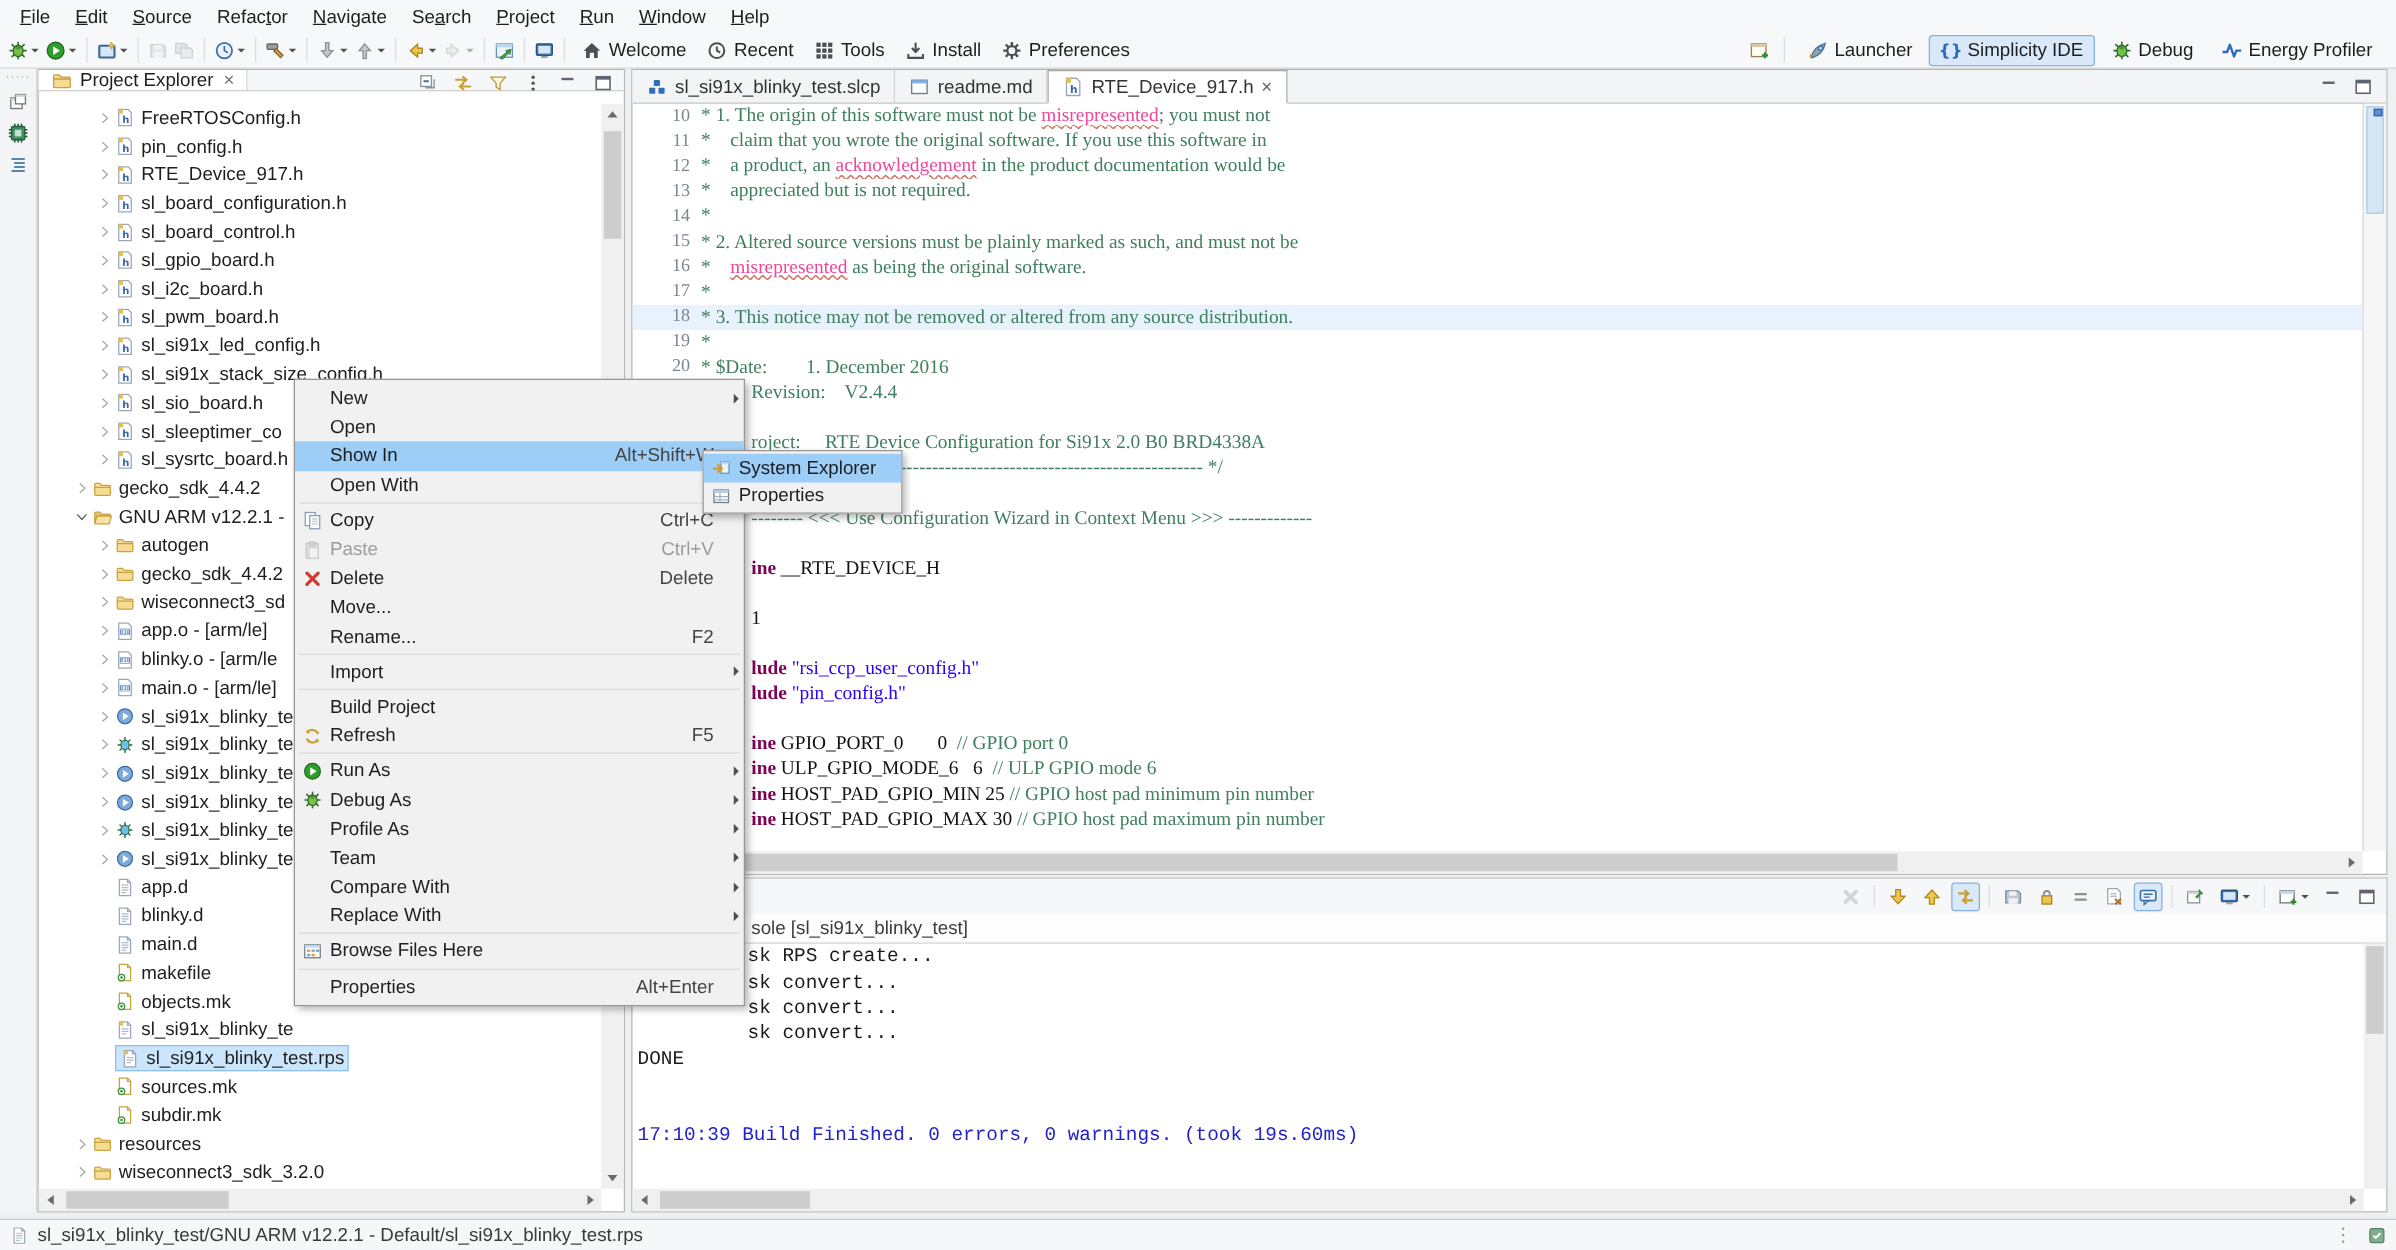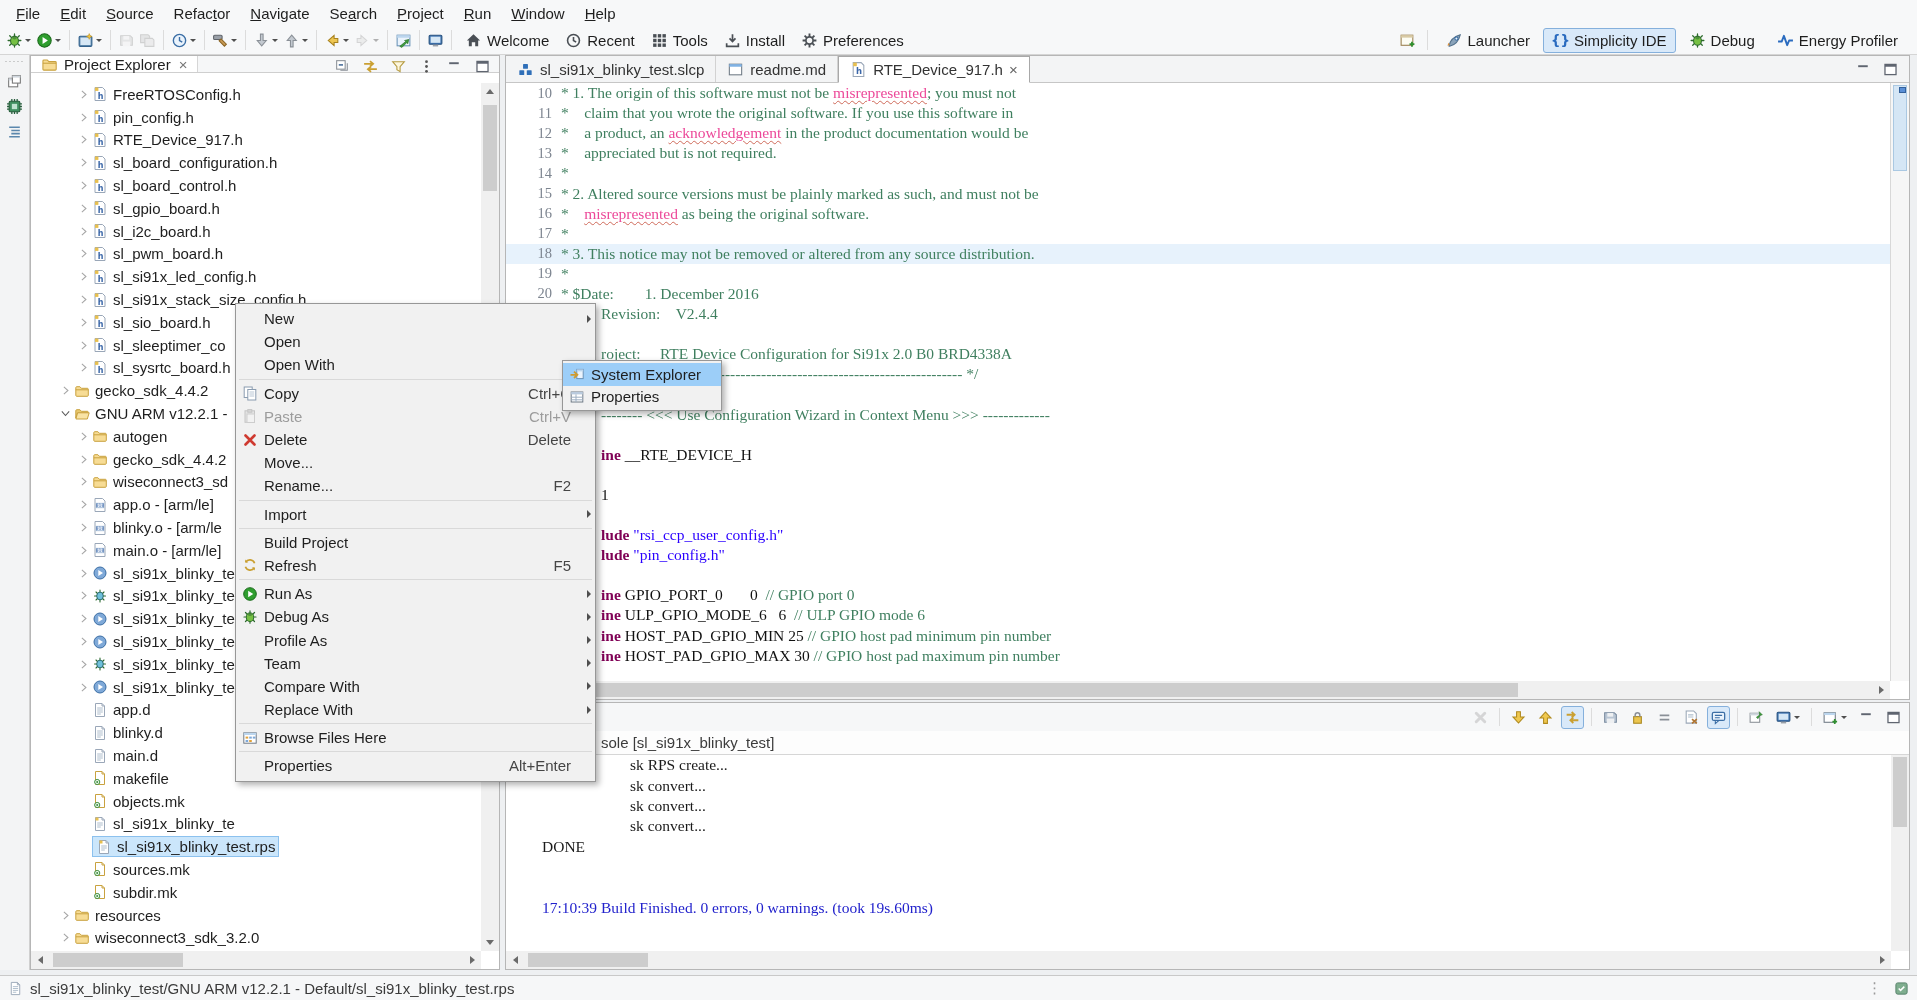--- a/index.html
+++ b/index.html
@@ -86,21 +86,21 @@
 
   
   .console{left:505px;top:702px;width:1405px;height:268px;background:#fff;}
   .con-top{height:28px;background:#f6f7f8;display:flex;align-items:center;justify-content:flex-end;padding-right:4px;gap:4px;}
   .cbtn{display:flex;align-items:center;padding:2px;border:1px solid transparent;border-radius:3px;}
   .cbtn.toggled{background:#d9e9f9;border-color:#85b0dc;}
   .csep{width:1px;height:18px;background:#dcdcdc;margin:0 3px;}
   .con-tabrow{height:24px;border-bottom:1px solid #d6d6d6;display:flex;align-items:center;background:#fdfdfd;}
   .con-tablabel{margin-left:95px;color:#3c3c3c;}
   .con-body{position:absolute;left:0;top:52px;right:18px;bottom:18px;overflow:hidden;
-    font-family:Liberation Serif, serif;font-size:15.5px;color:#1a1a1a;margin-left:32px;}
+    font-family:Liberation Mono, monospace;font-size:15.5px;color:#1a1a1a;}
   .con-row{height:20.4px;display:flex;align-items:center;white-space:pre;padding-left:4px;}
   .con-row.frag{padding-left:92px;}
   .con-row.blue{color:#2222cc;}
   .con-vsb{position:absolute;top:52px;right:0;bottom:18px;width:18px;background:#f0f0f0;}
   .con-hsb{position:absolute;left:0;right:18px;bottom:0;height:18px;background:#f0f0f0;}
 
   
   .statusbar{position:absolute;left:0;bottom:0;width:100%;height:25px;background:#f6f7f8;
     border-top:1px solid #c9c9c9;display:flex;align-items:center;padding:0 8px;gap:7px;color:#3a3a3a;}
   .statusbar .ic svg{width:15px;height:15px;}
@@ -1324,20 +1324,26 @@
         <span class="mi-label">New</span>
         <span class="mi-short"></span>
         <span class="mi-arrow show"></span>
       </div>
       <div class="mi">
         <span class="mi-icon"></span>
         <span class="mi-label">Open</span>
         <span class="mi-short"></span>
         <span class="mi-arrow"></span>
       </div>
+      <div class="mi sel">
+        <span class="mi-icon"></span>
+        <span class="mi-label">Show In</span>
+        <span class="mi-short">Alt+Shift+W</span>
+        <span class="mi-arrow show"></span>
+      </div>
       <div class="mi">
         <span class="mi-icon"></span>
         <span class="mi-label">Open With</span>
         <span class="mi-short"></span>
         <span class="mi-arrow show"></span>
       </div>
       <div class="msep"></div>
       <div class="mi">
         <span class="mi-icon">
           <svg viewBox="0 0 16 16">

